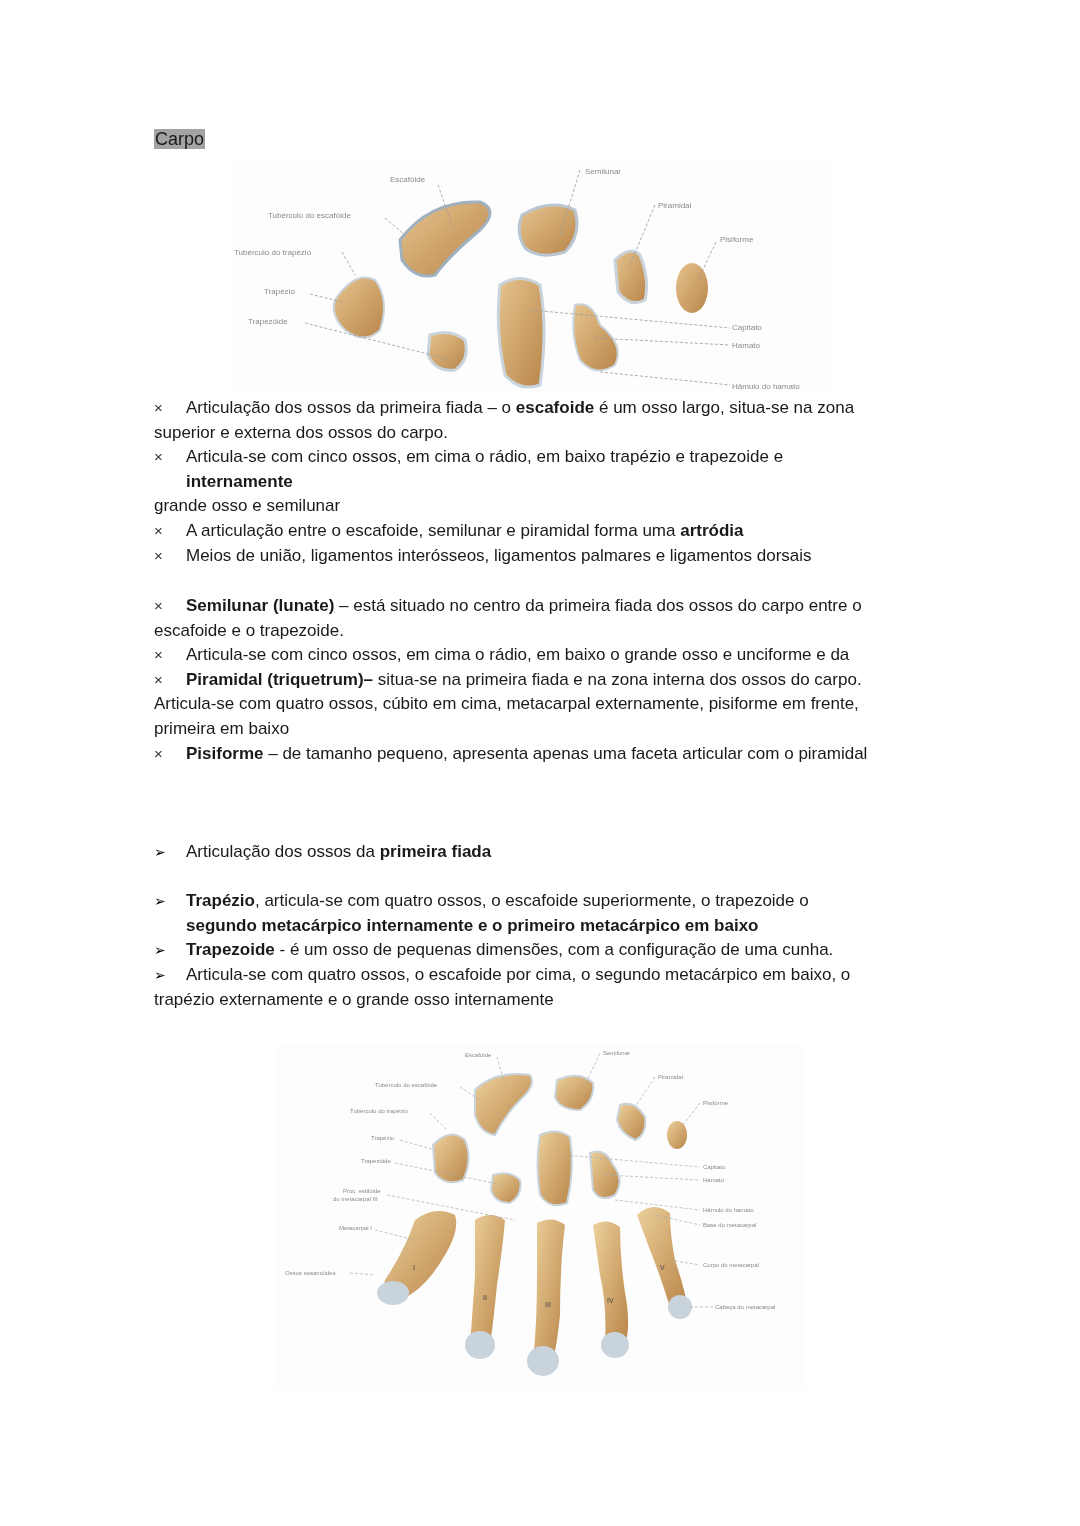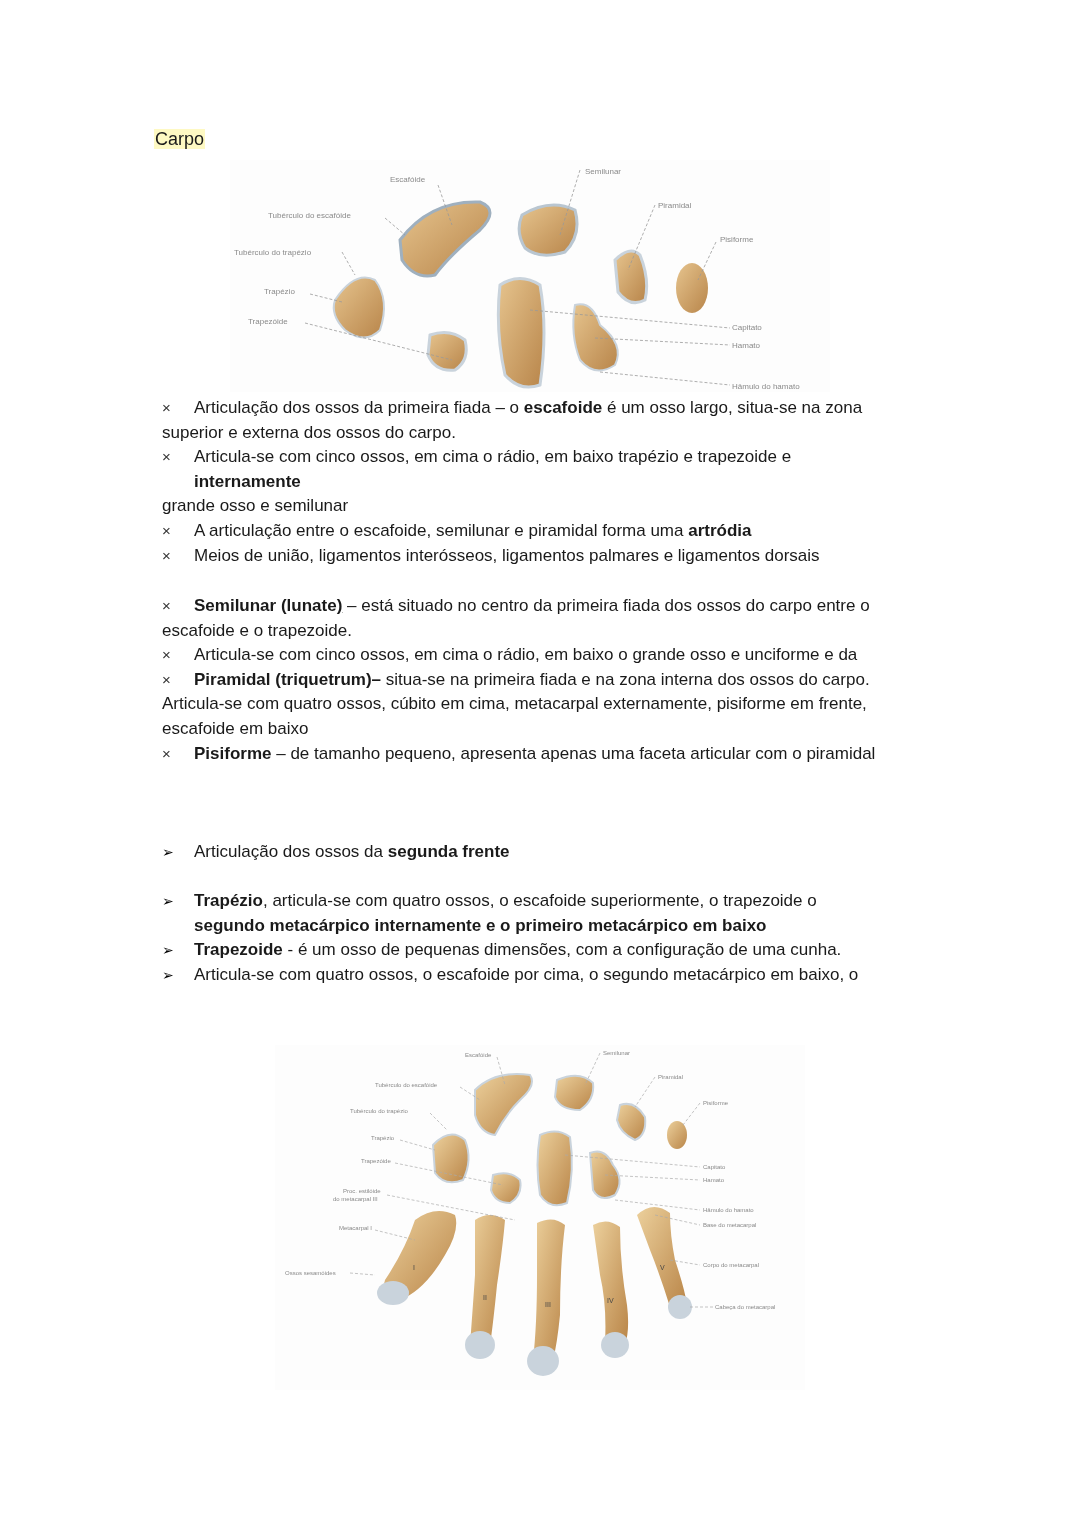--- a/index.html
+++ b/index.html
@@ -1,32 +1,32 @@
 <!DOCTYPE html>
 <html><head>
 <meta charset="utf-8">
 <style>
   html, body { margin: 0; padding: 0; background: #ffffff; }
   body { width: 1080px; height: 1526px; position: relative; overflow: hidden;
          font-family: "Liberation Sans", sans-serif; color: #1a1a1a; }
   .page { position: absolute; left: 0; top: 0; width: 1080px; height: 1526px; }
   .heading { position: absolute; left: 154px; top: 128px; font-size: 18px; line-height: 22px; }
-  .heading span { background: #fef9c3; padding: 0 1px; }
+  .heading span { background: #a3a3a3; padding: 0 1px; }
 
   .fig { position: absolute; background: #fdfdfd; }
   .fig1 { left: 230px; top: 160px; width: 600px; height: 232px; }
   .fig2 { left: 275px; top: 1045px; width: 530px; height: 345px; }
   .fig svg { width: 100%; height: 100%; display: block; }
   .lbl { font-family: "Liberation Sans", sans-serif; font-size: 8px; fill: #8a8a8a; }
 
   .text { position: absolute; left: 154px; width: 780px; font-size: 17px; line-height: 24.6px; }
   .t1 { top: 396px; }
   .t2 { top: 594px; }
   .t3 { top: 840px; }
-  .line { display: block; white-space: nowrap; margin-left: 8px; }
+  .line { display: block; white-space: nowrap; }
   .bul { display: inline-block; width: 32px; }
   .bul.x { font-size: 15px; color: #333; }
   .bul.arrow { font-size: 14px; color: #000; }
   .indent { padding-left: 32px; font-weight: bold; }
   .gap { height: 24.6px; }
   b { font-weight: bold; }
 </style>
 </head>
 <body>
 
@@ -97,31 +97,32 @@
     <span class="line"><span class="bul x">×</span><span>A articulação entre o escafoide, semilunar e piramidal forma uma </span><b>artródia</b></span>
     <span class="line"><span class="bul x">×</span><span>Meios de união, ligamentos interósseos, ligamentos palmares e ligamentos dorsais</span></span>
   </div>
 
   <div class="text t2">
     <span class="line"><span class="bul x">×</span><b>Semilunar (lunate</b><b style="text-decoration:underline;">)</b><span> – está situado no centro da primeira fiada dos ossos do carpo entre o</span></span>
     <span class="line">escafoide e o trapezoide.</span>
     <span class="line"><span class="bul x">×</span><span>Articula-se com cinco ossos, em cima o rádio, em baixo o grande osso e unciforme e da</span></span>
     <span class="line"><span class="bul x">×</span><b>Piramidal (triquetrum)–</b><span> situa-se na primeira fiada e na zona interna dos ossos do carpo.</span></span>
     <span class="line">Articula-se com quatro ossos, cúbito em cima, metacarpal externamente, pisiforme em frente,</span>
-    <span class="line">escafoide em baixo</span>
+    <span class="line">primeira em baixo</span>
     <span class="line"><span class="bul x">×</span><b>Pisiforme</b><span> – de tamanho pequeno, apresenta apenas uma faceta articular com o piramidal</span></span>
   </div>
 
   <div class="text t3">
-    <span class="line"><span class="bul arrow">➢</span><span>Articulação dos ossos da </span><b>segunda frente</b></span>
+    <span class="line"><span class="bul arrow">➢</span><span>Articulação dos ossos da </span><b>primeira fiada</b></span>
     <div class="gap"></div>
     <span class="line"><span class="bul arrow">➢</span><b>Trapézio</b><span>, articula-se com quatro ossos, o escafoide superiormente, o trapezoide o</span></span>
     <span class="line indent">segundo metacárpico internamente e o primeiro metacárpico em baixo</span>
     <span class="line"><span class="bul arrow">➢</span><b>Trapezoide</b><span> - é um osso de pequenas dimensões, com a configuração de uma cunha.</span></span>
     <span class="line"><span class="bul arrow">➢</span><span>Articula-se com quatro ossos, o escafoide por cima, o segundo metacárpico em baixo, o</span></span>
+    <span class="line">trapézio externamente e o grande osso internamente</span>
   </div>
 
   <div class="fig fig2">
     <svg viewBox="0 0 530 345" xmlns="http://www.w3.org/2000/svg">
       <defs>
         <linearGradient id="bg2" x1="0" y1="0" x2="1" y2="1">
           <stop offset="0" stop-color="#ecd09c"></stop>
             <stop offset="1" stop-color="#b98548"></stop>
         </linearGradient>
       </defs>

